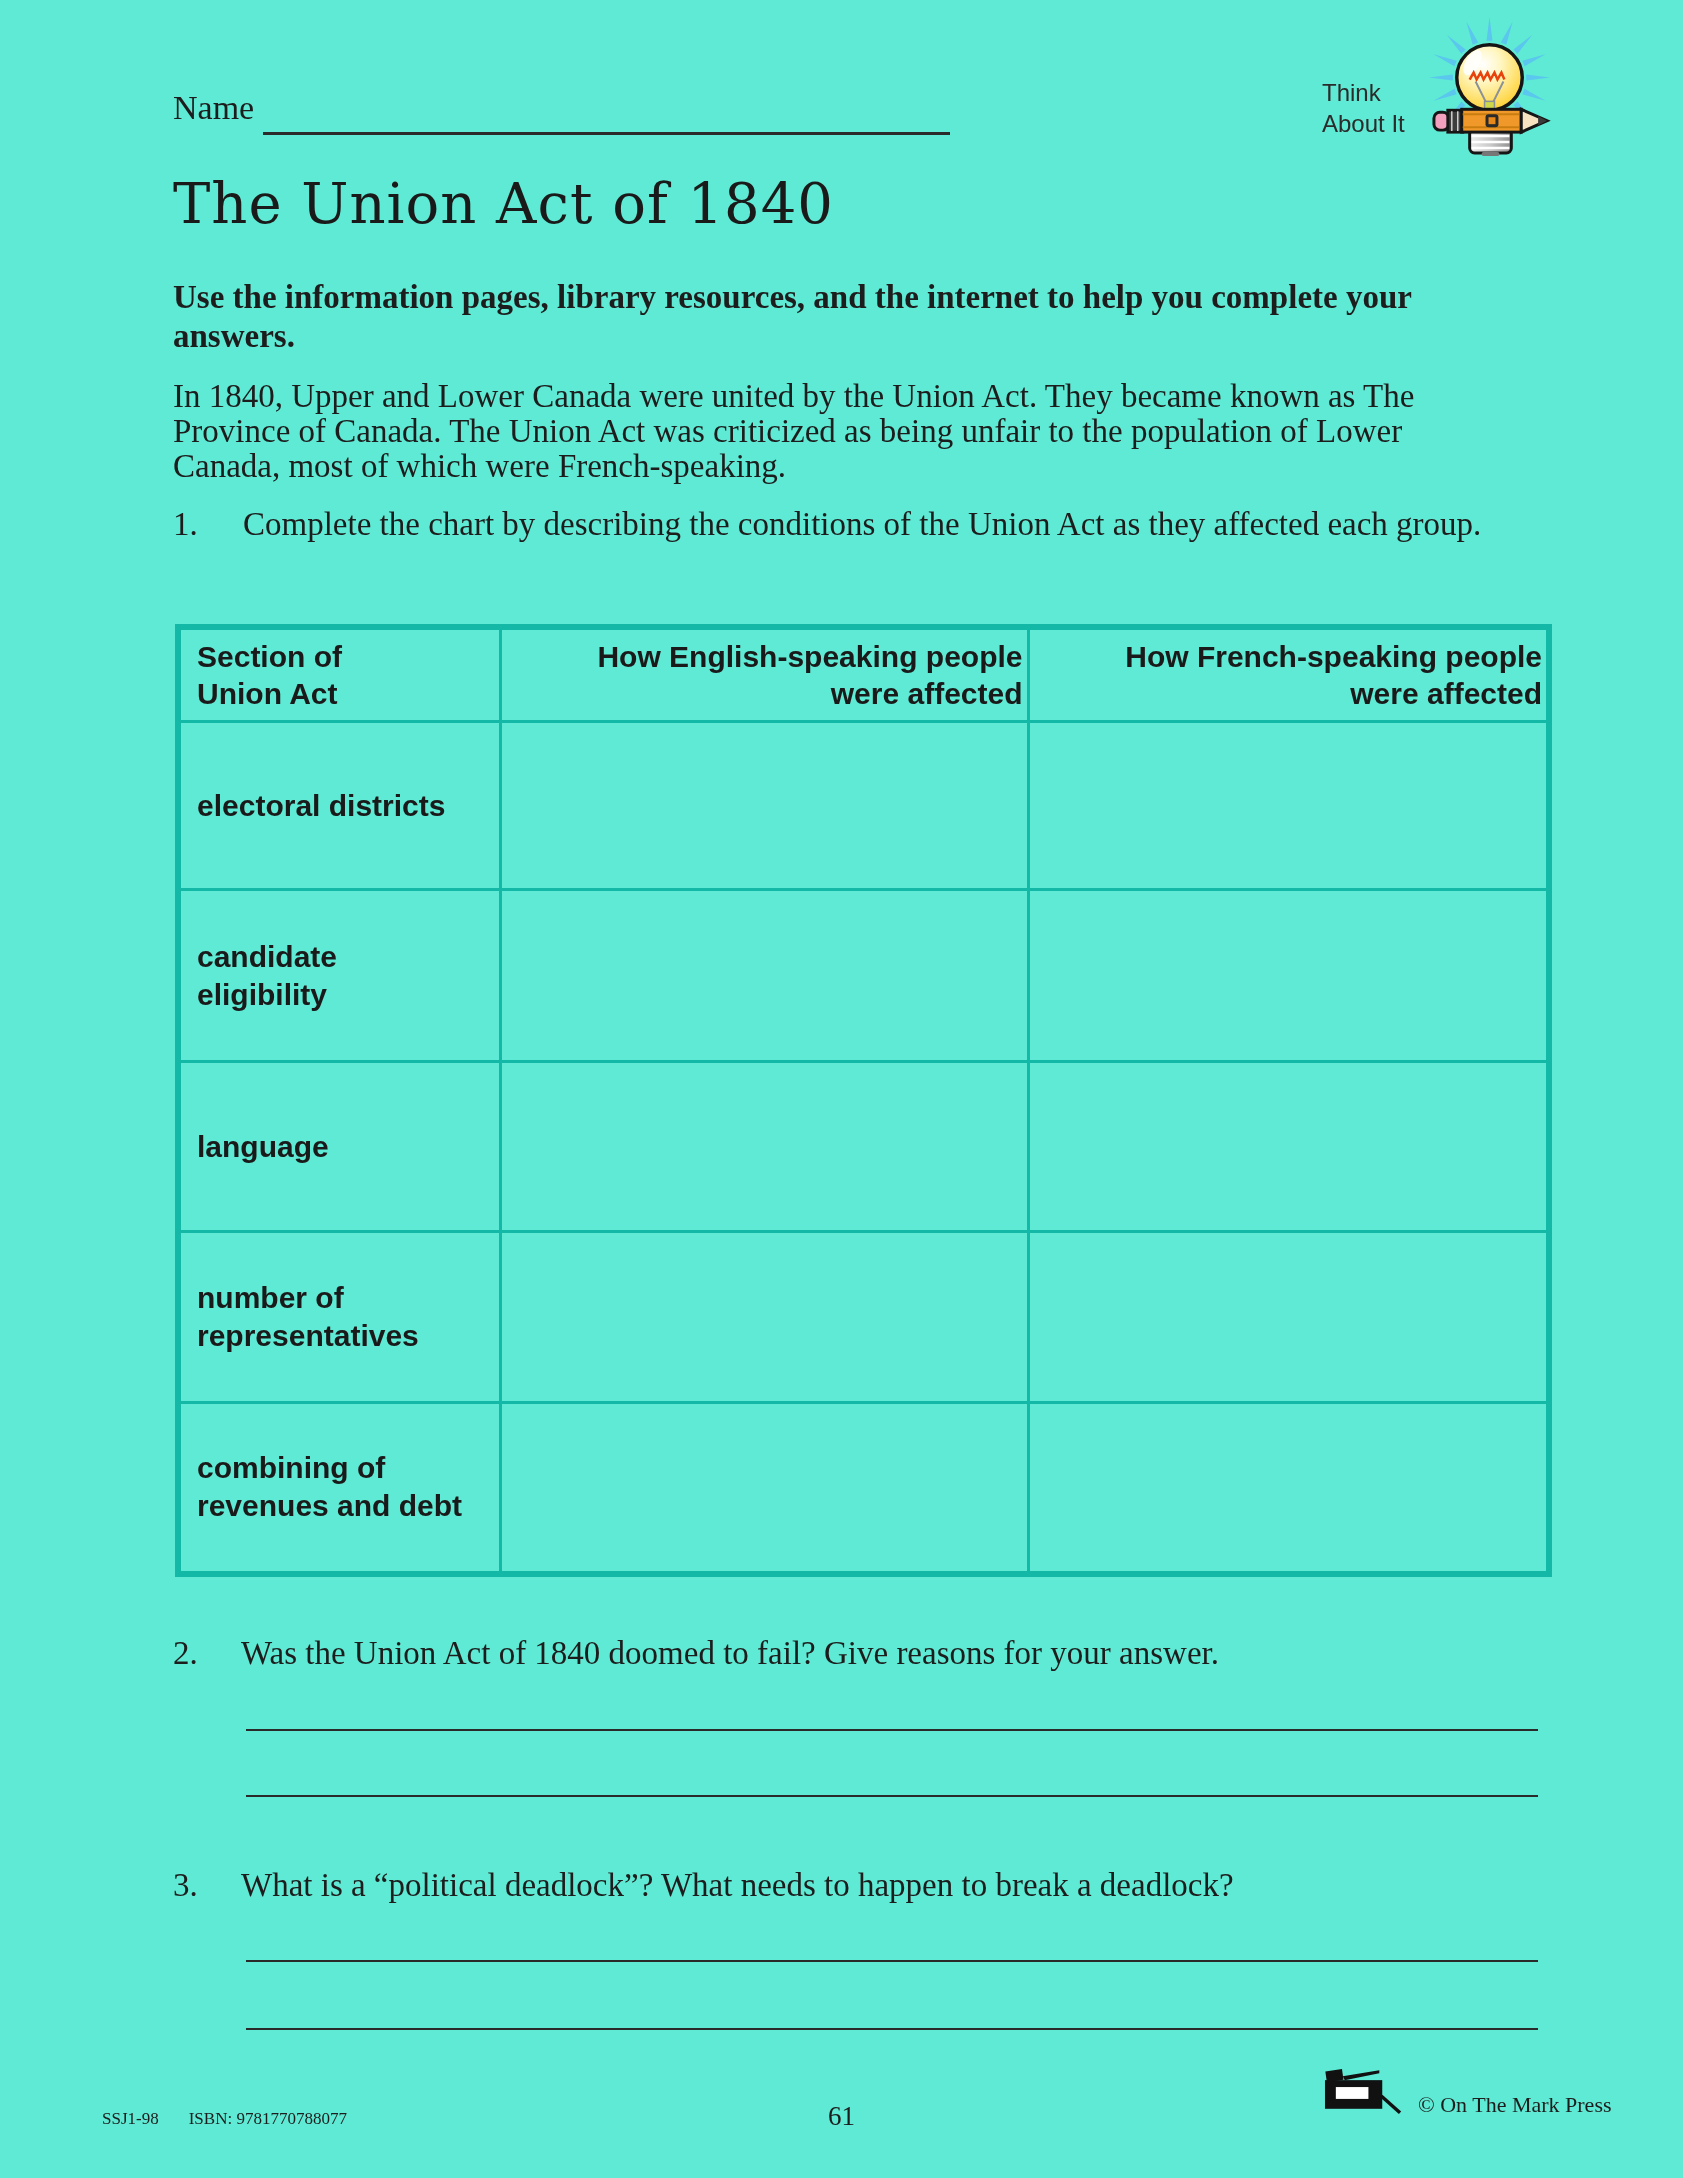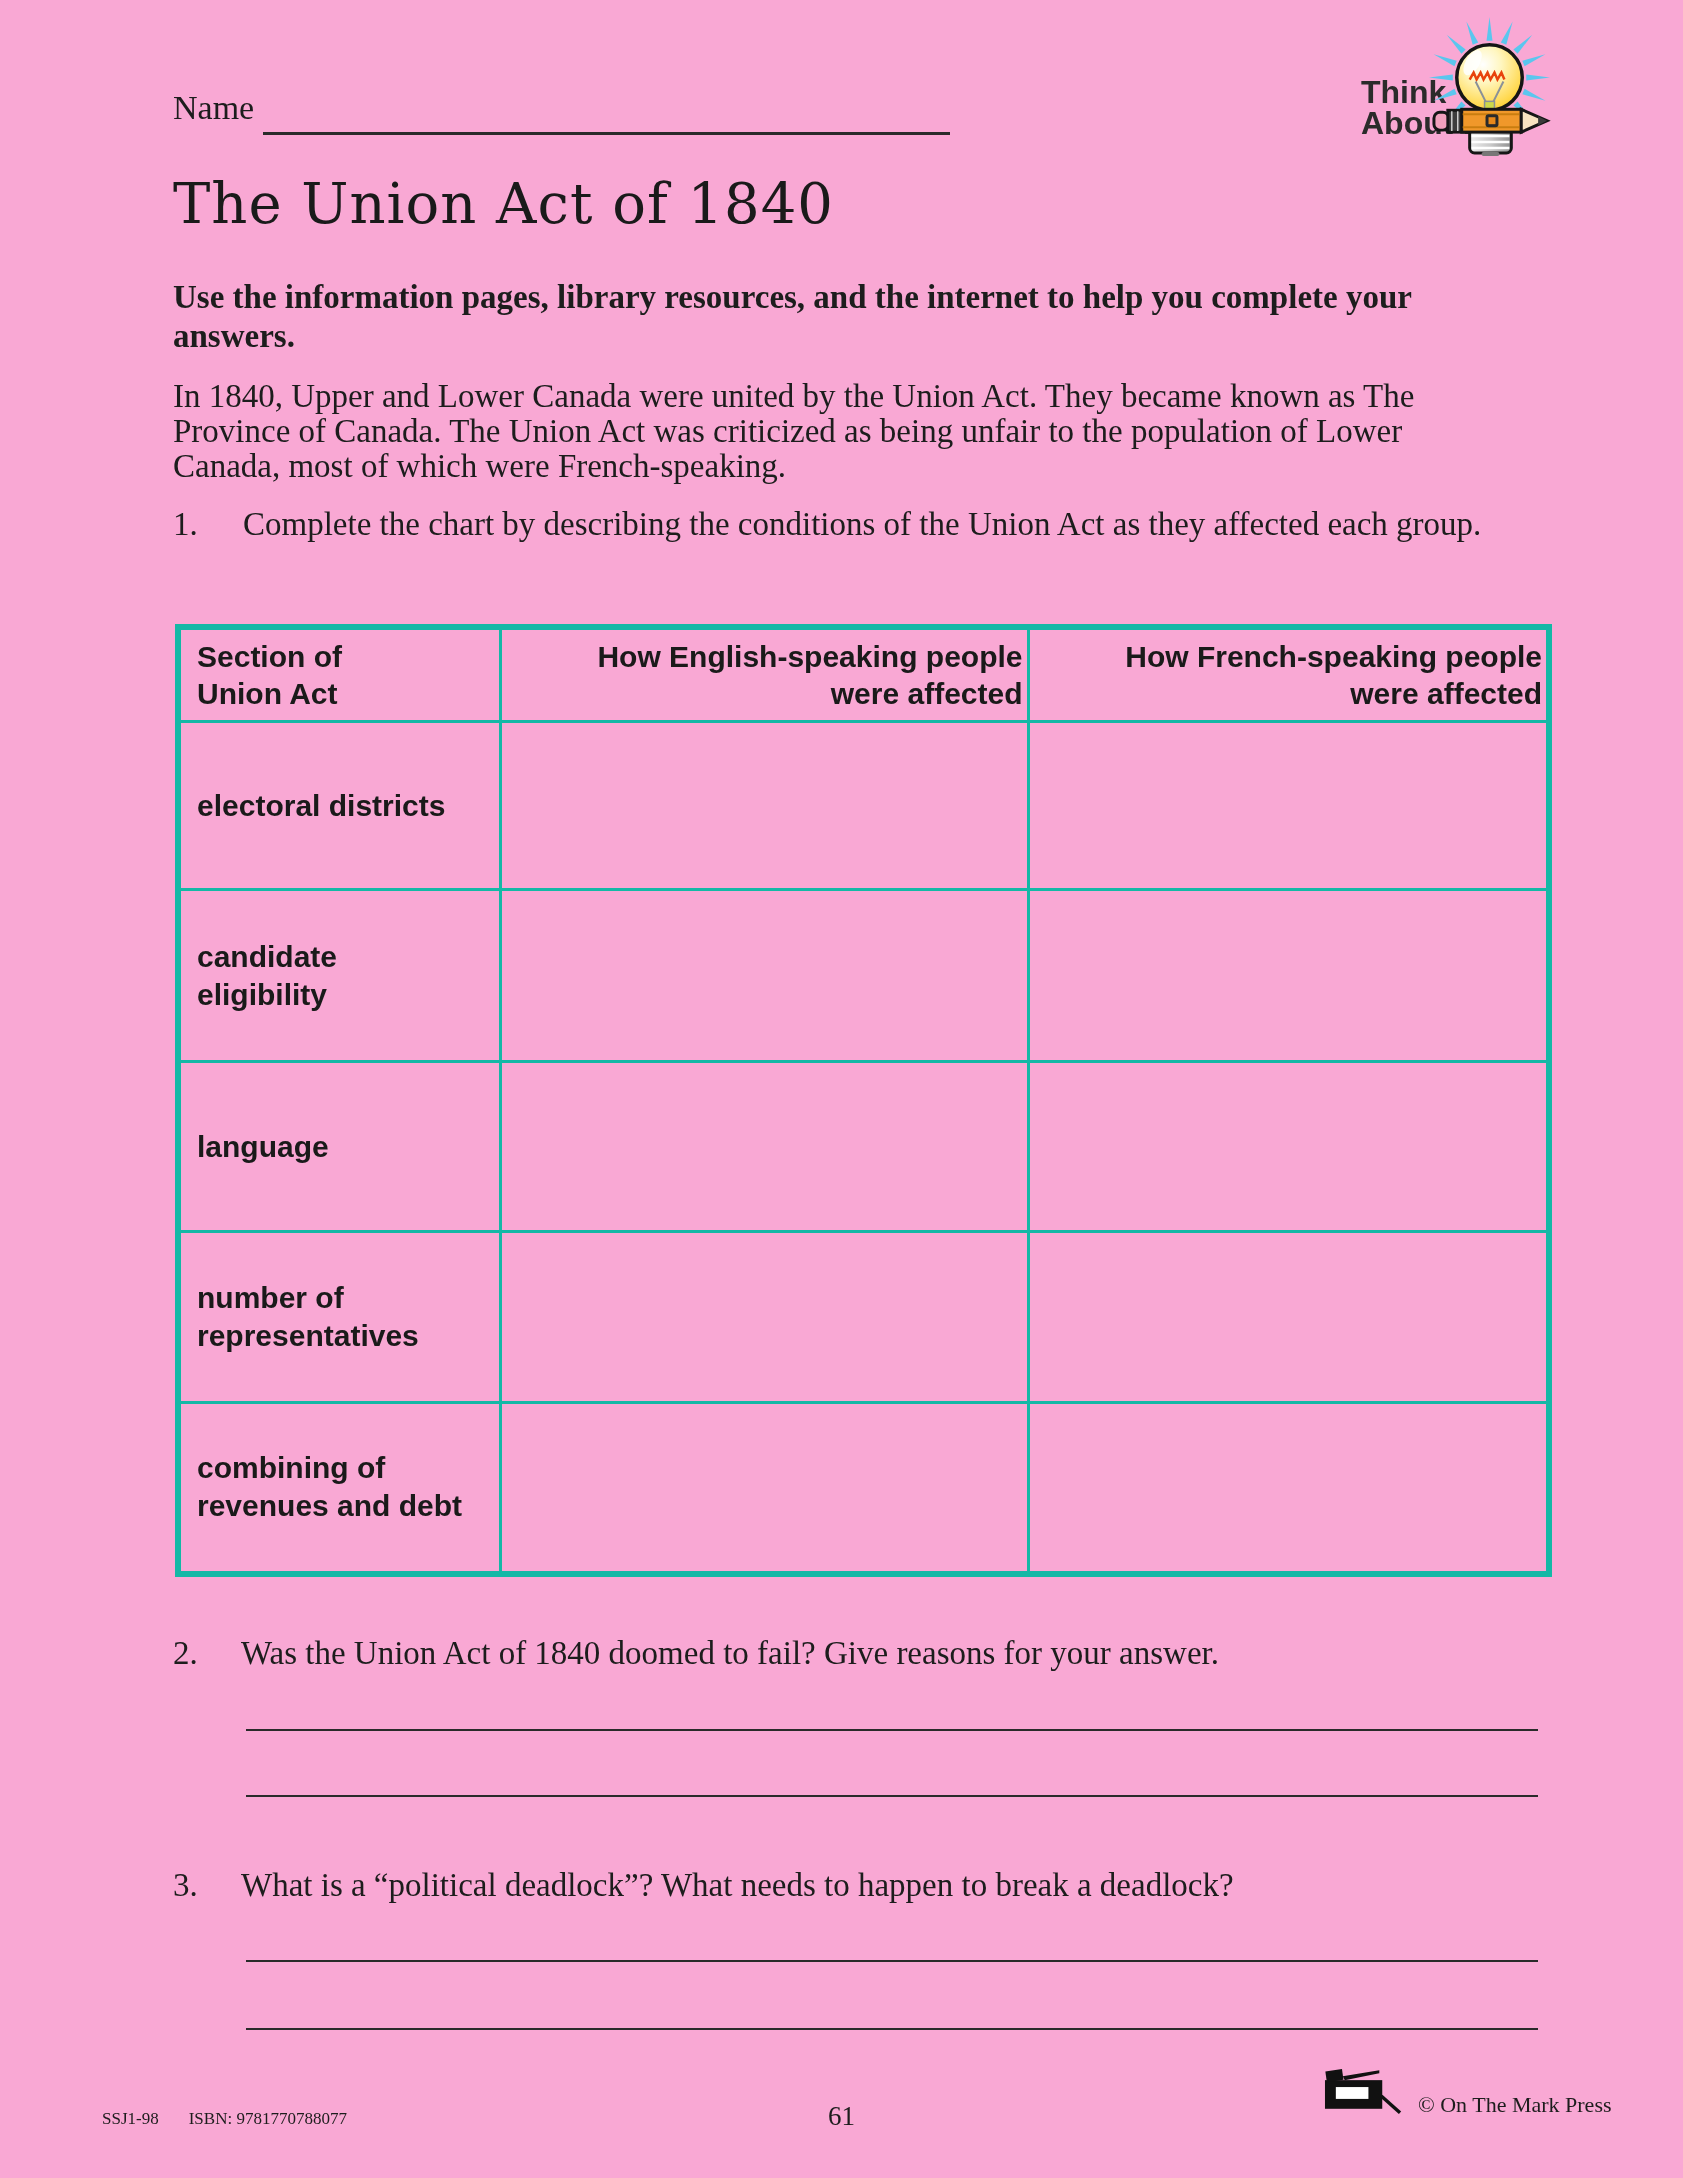--- a/index.html
+++ b/index.html
@@ -1,28 +1,28 @@
 <!DOCTYPE html>
 <html><head>
 <meta charset="utf-8">
 <style>
   html,body{margin:0;padding:0;background:#888;}
   .sheet{
-    position:relative; width:1683px; height:2178px; background:#f9a8d4;
+    position:relative; width:1683px; height:2178px; background:#5eead4;
     font-family:"Liberation Serif", serif; color:#1d1d1d; overflow:hidden;
   }
   .abs{position:absolute;}
 
   
   .name-label{left:173px; top:89px; font-size:34px;}
   .name-line{left:263px; top:99px; width:687px; height:33px; border-bottom:3px solid #2b2b2b;}
 
   
-  .logo-text{left:1361px; top:77px; font-family:"Liberation Sans", sans-serif;
-    font-weight:bold; font-size:32px; line-height:31px; color:#2b2b2b;}
+  .logo-text{left:1322px; top:77px; font-family:"Liberation Sans", sans-serif;
+    font-weight:normal; font-size:24px; line-height:31px; color:#2b2b2b;}
 
   
   .title{left:173px; top:174px; font-family:"DejaVu Serif", serif; font-size:56px;
     line-height:59px; letter-spacing:1px; color:#1a1a1a;}
   .intro{left:173px; top:278px; width:1386px; font-size:33px; font-weight:bold; line-height:39px;}
   .para{left:173px; top:379px; width:1386px; font-size:33px; line-height:35px;}
 
   .q-num{font-size:33px;}
   .q-text{font-size:33px;}
   .q1-num{left:173px; top:506px;}  .q1-text{left:243px; top:506px; width:1317px;}

